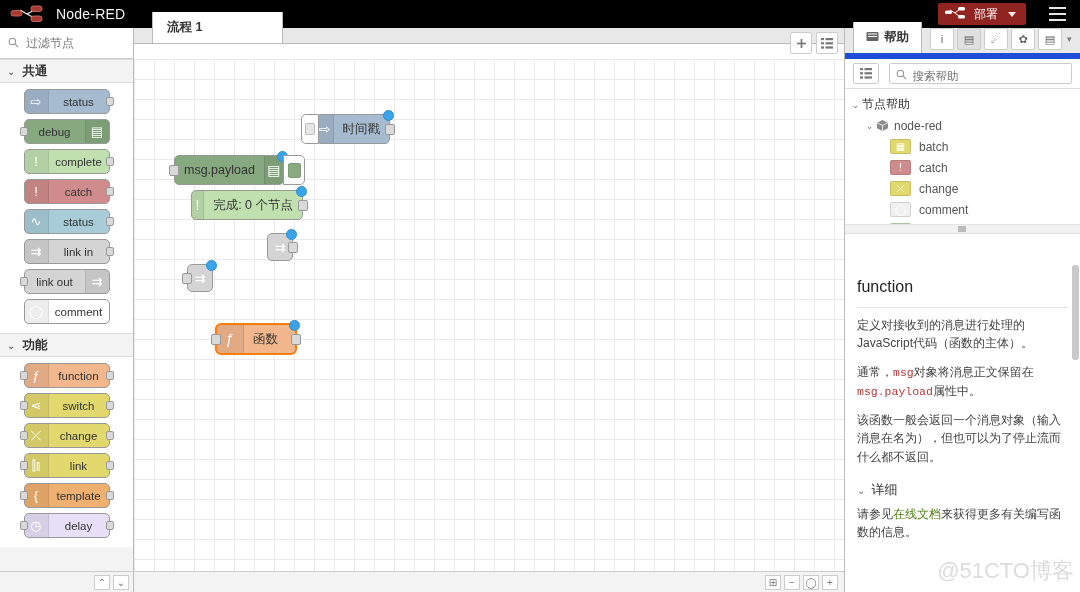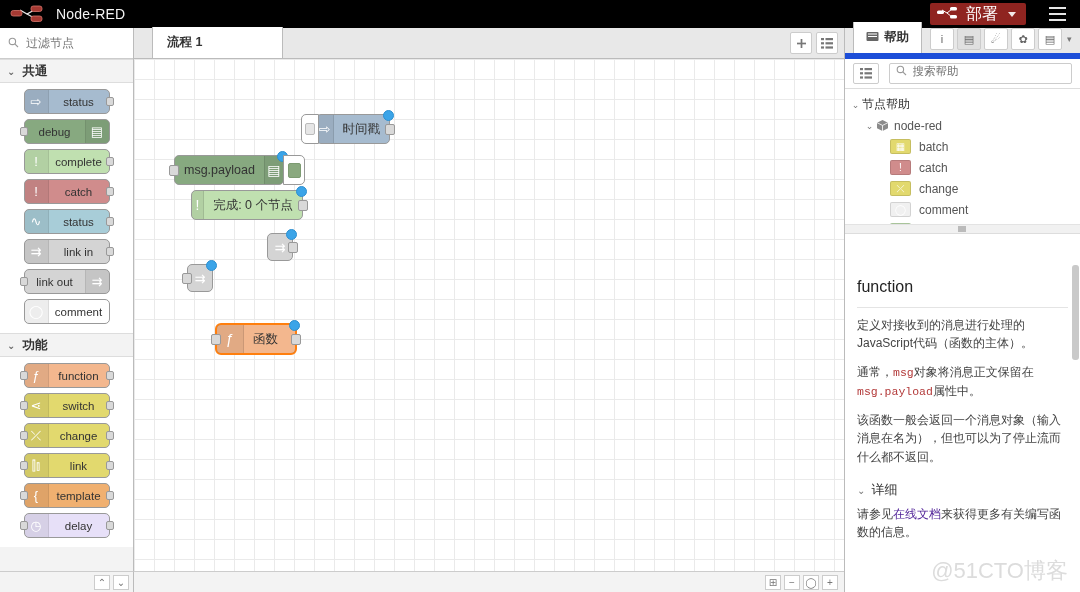--- a/index.html
+++ b/index.html
@@ -22,21 +22,21 @@
   }
   #header .brand { display: flex; align-items: center; padding-left: 10px; }
   #header .brand-title { font-size: 14px; color: #f3f3f3; margin-left: 10px; letter-spacing: .2px; }
   .logo-svg { display: block; }
   #header .spacer { flex: 1 1 auto; }
   .deploy-btn {
     display: flex; align-items: center; height: 22px;
     background: #8f2420; border-radius: 2px; color: #fff;
     padding: 0 4px 0 6px; margin-right: 14px; cursor: pointer;
   }
-  .deploy-btn .dlabel { font-size: 16px; padding: 0 10px 0 8px; }
+  .deploy-btn .dlabel { font-size: 12px; padding: 0 10px 0 8px; }
   .deploy-btn .caret {
     width: 0; height: 0; border-left: 4px solid transparent; border-right: 4px solid transparent;
     border-top: 5px solid #fff; margin-right: 6px; opacity: .9;
   }
   .hamburger { width: 34px; height: 28px; display: flex; flex-direction: column;
     justify-content: center; align-items: center; cursor: pointer; margin-right: 6px; }
   .hamburger span { display: block; width: 17px; height: 2px; background: #e6e6e6; margin: 2px 0; }
 
   
   #palette {
@@ -75,21 +75,21 @@
   .port {
     position: absolute; width: 8px; height: 9px; background: #d9d9d9;
     border: 1px solid #999; border-radius: 2px; top: 7px;
   }
   .port.in { left: -5px; }
   .port.out { right: -5px; }
 
   
   #workspace { position: absolute; top: 28px; left: 134px; right: 236px; bottom: 0; background: #fff; }
   #tabbar {
-    height: 31px; background: #e8e8e8; border-bottom: 1px solid #bbb;
+    height: 16px; background: #e8e8e8; border-bottom: 1px solid #bbb;
     display: flex; align-items: flex-end; position: relative;
   }
   .flow-tab {
     height: 31px; min-width: 131px; background: #fff;
     border-left: 1px solid #bbb; border-right: 1px solid #bbb;
     display: flex; align-items: center; padding: 0 14px;
     font-size: 12.5px; font-weight: bold; color: #333; margin-left: 18px; cursor: pointer;
   }
   .tab-tools { position: absolute; right: 6px; top: 4px; display: flex; }
   .tool-btn {
@@ -188,21 +188,21 @@
     height: 30px; border-bottom: 1px solid #ddd; display: flex; align-items: center;
     padding: 0 8px; background: #fff;
   }
   .sb-list-btn {
     width: 26px; height: 21px; border: 1px solid #ccc; background: #fff;
     display: flex; align-items: center; justify-content: center; border-radius: 2px;
     color: #777; cursor: pointer;
   }
   #help-search {
     flex: 1 1 auto; margin-left: 10px; height: 21px; border: 1px solid #ccc;
-    border-radius: 2px; display: flex; align-items: flex-start; padding: 0 6px; background: #fff;
+    border-radius: 2px; display: flex; align-items: flex-end; padding: 0 6px; background: #fff;
   }
   #help-search input {
     border: 0; outline: 0; font-size: 11.5px; color: #999; width: 100%;
     margin-left: 4px; font-family: "Liberation Sans", sans-serif; background: transparent;
   }
   #help-tree {
     position: relative; height: 145px; overflow: hidden;
     border-bottom: 1px solid #ddd; padding-top: 5px; font-size: 12px; background: #fff;
   }
   .tree-row { display: flex; align-items: center; height: 21px; cursor: pointer; }
@@ -233,23 +233,23 @@
     border-bottom: 1px solid #e4e4e4; padding-bottom: 7px;
   }
   #help-content .sec-toggle { display: flex; align-items: center; gap: 6px; margin: 14px 0 4px 0; cursor: pointer; }
   #help-content .sec-toggle .chev { color: #777; font-size: 10px; }
   #help-content .sec-toggle .st { font-size: 13px; font-weight: normal; color: #333; }
   #help-content p { margin: 0 0 10px 0; }
   #help-content code {
     font-family: "Liberation Mono", "DejaVu Sans Mono", monospace;
     color: #b33a3a; font-size: 11.5px;
   }
-  #help-content a { color: #4c1d95; text-decoration: none; }
+  #help-content a { color: #4d7c0f; text-decoration: none; }
   .watermark {
-    position: absolute; right: 12px; bottom: 4px; font-size: 22px; color: #dcdcdc;
+    position: absolute; right: 6px; bottom: 4px; font-size: 22px; color: #dcdcdc;
     font-family: "Liberation Sans", sans-serif; pointer-events: none; white-space: nowrap;
   }
   .vscroll {
     position: absolute; right: 1px; top: 0; width: 7px; height: 95px; background: #c9c9c9; border-radius: 3px;
   }
 </style>
 </head>
 <body>
 
 <div id="app">

